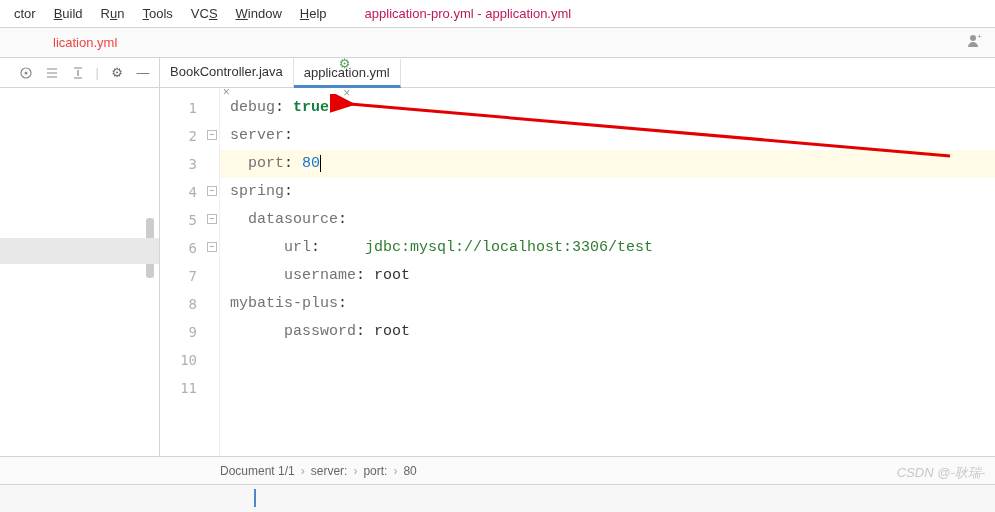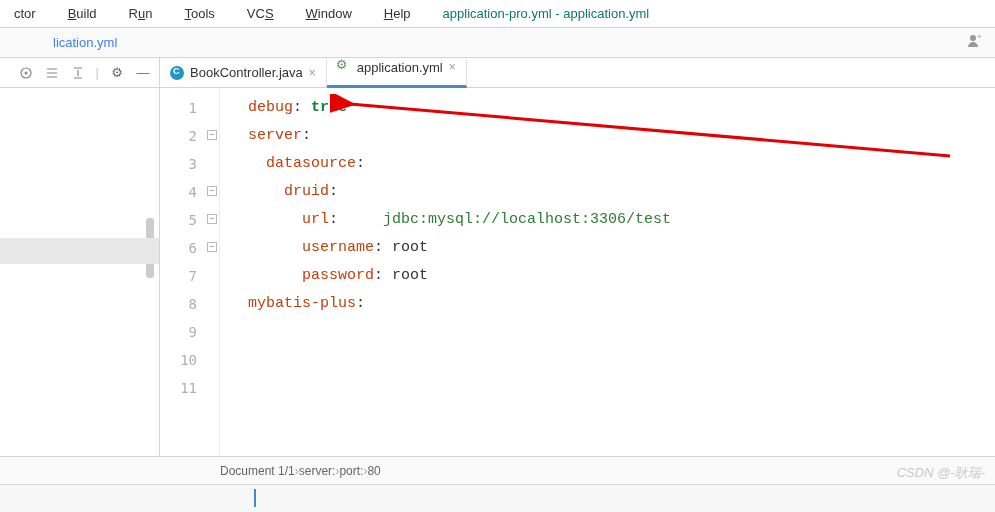--- a/index.html
+++ b/index.html
@@ -1,53 +1,53 @@
 <!DOCTYPE html>
 <html><head>
 <meta charset="utf-8">
 <style>
 * { margin: 0; padding: 0; box-sizing: border-box; }
 body { font-family: "Segoe UI", Arial, sans-serif; font-size: 13px; background: #fff; color: #333; width: 995px; height: 512px; overflow: hidden; position: relative; }
-.menubar { height: 28px; display: flex; align-items: center; padding: 8px 6px; border-bottom: 1px solid #d4d4d4; gap: 16px; }
+.menubar { height: 28px; display: flex; align-items: center; padding: 8px 6px; border-bottom: 1px solid #d4d4d4; gap: 2px; }
 .menubar .menu-item { padding: 3px 8px; cursor: default; }
 .menubar .menu-item u { text-decoration: underline; }
-.menubar .title { margin-left: 8px; color: #0f766e; }
+.menubar .title { margin-left: 28px; color: #be185d; }
 .navbar { height: 30px; display: flex; align-items: center; padding: 0 6px; border-bottom: 1px solid #d4d4d4; background: #fafafa; }
-.navbar .crumb { color: #3b82f6; padding-left: 47px; }
+.navbar .crumb { color: #ef4444; padding-left: 47px; }
 .navbar .right { margin-left: auto; padding-right: 6px; color: #999; }
 .toolbar-row { height: 30px; display: flex; align-items: center; border-bottom: 1px solid #d4d4d4; background: #fff; }
 .left-tools { width: 160px; height: 100%; display: flex; align-items: center; justify-content: flex-end; gap: 10px; padding-right: 8px; border-right: 1px solid #d4d4d4; color: #6e6e6e; }
 .left-tools .ticon { width: 16px; height: 16px; display: inline-flex; align-items: center; justify-content: center; }
 .tabs { display: flex; align-items: center; height: 100%; }
-.tab { display: flex; align-items: center; height: 100%; padding: 0 10px; gap: 6px; border-right: 1px solid #e0e0e0; cursor: default; }
+.tab { display: flex; align-items: center; height: 100%; padding: 0 10px; gap: 6px; border-right: 1px solid #e0e0e0; cursor: default; flex-direction: column; }
 .tab.active { border-bottom: 3px solid #4a88c7; padding-bottom: 9px; margin-bottom: -1px; background: #fff; }
 .tab .ficon { width: 14px; height: 14px; border-radius: 50%; display: inline-block; }
 .tab .ficon.java { background: #2196c4; position: relative; }
 .tab .ficon.java::after { content: "C"; color: #fff; font-size: 9px; font-weight: bold; position: absolute; left: 3px; top: 0; }
 .tab .ficon.yml { background: transparent; position: relative; }
 .tab .ficon.yml::before { content: "⚙"; color: #5a9e5a; font-size: 13px; position: absolute; left: -1px; top: -3px; }
 .tab .close { color: #999; font-size: 12px; }
 .main { display: flex; height: calc(100% - 28px - 30px - 30px - 28px - 28px); }
 .sidebar { width: 160px; border-right: 1px solid #d4d4d4; background: #fff; position: relative; }
 .sidebar .shade { position: absolute; left: 0; top: 150px; width: 100%; height: 26px; background: #e8e8e8; }
 .sidebar .scrollhint { position: absolute; left: 146px; top: 130px; width: 8px; height: 60px; background: #ccc; border-radius: 3px; }
 .gutter { width: 60px; background: #fff; text-align: right; padding-top: 6px; color: #b0b0b0; font-family: "Consolas", monospace; font-size: 14px; border-right: 1px solid #eee; position: relative; }
 .gutter .ln { height: 28px; line-height: 28px; padding-right: 22px; position: relative; }
 .gutter .fold { position: absolute; right: 2px; top: 8px; width: 10px; height: 10px; border: 1px solid #bbb; background: #fff; font-size: 8px; line-height: 8px; text-align: center; color: #888; }
 .editor { flex: 1; font-family: "Consolas", "Courier New", monospace; font-size: 15px; padding-top: 6px; position: relative; }
 .editor .line { height: 28px; line-height: 28px; padding-left: 10px; white-space: pre; }
 .editor .line.hl { background: #fffbe6; }
-.k-key { color: #c2410c; margin-left: 18px; }
+.k-key { color: #737373; }
 .k-val { color: #15803d; font-weight: bold; }
 .k-num { color: #1976d2; }
 .k-str { color: #2e7d32; margin-left: 36px; }
 .k-plain { color: #333; }
 .caret { border-left: 1px solid #000; animation: blink 1s step-end infinite; }
 @keyframes blink { 50% { border-color: transparent; } }
-.breadcrumb-bar { height: 28px; border-top: 1px solid #d4d4d4; display: flex; align-items: center; padding-left: 220px; font-size: 12px; color: #666; background: #fafafa;}
+.breadcrumb-bar { height: 28px; border-top: 1px solid #d4d4d4; display: flex; align-items: center; padding-left: 220px; font-size: 12px; color: #666; gap: 6px; background: #fafafa;}
 .breadcrumb-bar .sep { color: #aaa; }
 .status { height: 28px; border-top: 1px solid #d4d4d4; background: #f7f7f7; position: relative; }
 .status .hint { position: absolute; left: 254px; top: 4px; width: 2px; height: 18px; background: #4a88c7; }
 .watermark { position: absolute; right: 10px; bottom: 30px; color: #c8c8c8; font-size: 13px; font-style: italic; }
 .arrow { position: absolute; pointer-events: none; z-index: 5; }
 </style>
 </head>
 <body>
 
 <div class="menubar">
@@ -130,26 +130,27 @@
     <svg class="arrow" style="left:110px; top:6px;" width="640" height="90">
       <defs>
           <marker id="ah" markerWidth="12" markerHeight="10" refX="2" refY="5" orient="auto">
             <polygon points="12,0 0,5 12,10" fill="#e40000"></polygon>
           </marker>
         </defs>
       <line x1="620" y1="62" x2="20" y2="10" stroke="#e40000" stroke-width="3" marker-end="url(#ah)"></line>
     </svg>
   <div class="line"><span class="k-key">debug</span><span class="k-plain">: </span><span class="k-val">true</span></div>
       <div class="line"><span class="k-key">server</span><span class="k-plain">:</span></div>
+      <div class="line hl"><span class="k-key">  port</span><span class="k-plain">: </span><span class="k-num">80</span><span class="caret"></span></div>
+      <div class="line"><span class="k-key">spring</span><span class="k-plain">:</span></div>
       <div class="line"><span class="k-key">  datasource</span><span class="k-plain">:</span></div>
-      <div class="line"><span class="k-key">    druid</span><span class="k-plain">:</span></div>
       <div class="line"><span class="k-key">      url</span><span class="k-plain">: </span><span class="k-str">jdbc:mysql://localhost:3306/test</span></div>
       <div class="line"><span class="k-key">      username</span><span class="k-plain">: </span><span class="k-plain">root</span></div>
+      <div class="line"><span class="k-key">mybatis-plus</span><span class="k-plain">:</span></div>
       <div class="line"><span class="k-key">      password</span><span class="k-plain">: </span><span class="k-plain">root</span></div>
-      <div class="line"><span class="k-key">mybatis-plus</span><span class="k-plain">:</span></div>
     </div>
 </div>
 
 <div class="breadcrumb-bar">
   <span>Document 1/1</span>
   <span class="sep">›</span>
   <span>server:</span>
   <span class="sep">›</span>
   <span>port:</span>
   <span class="sep">›</span>

